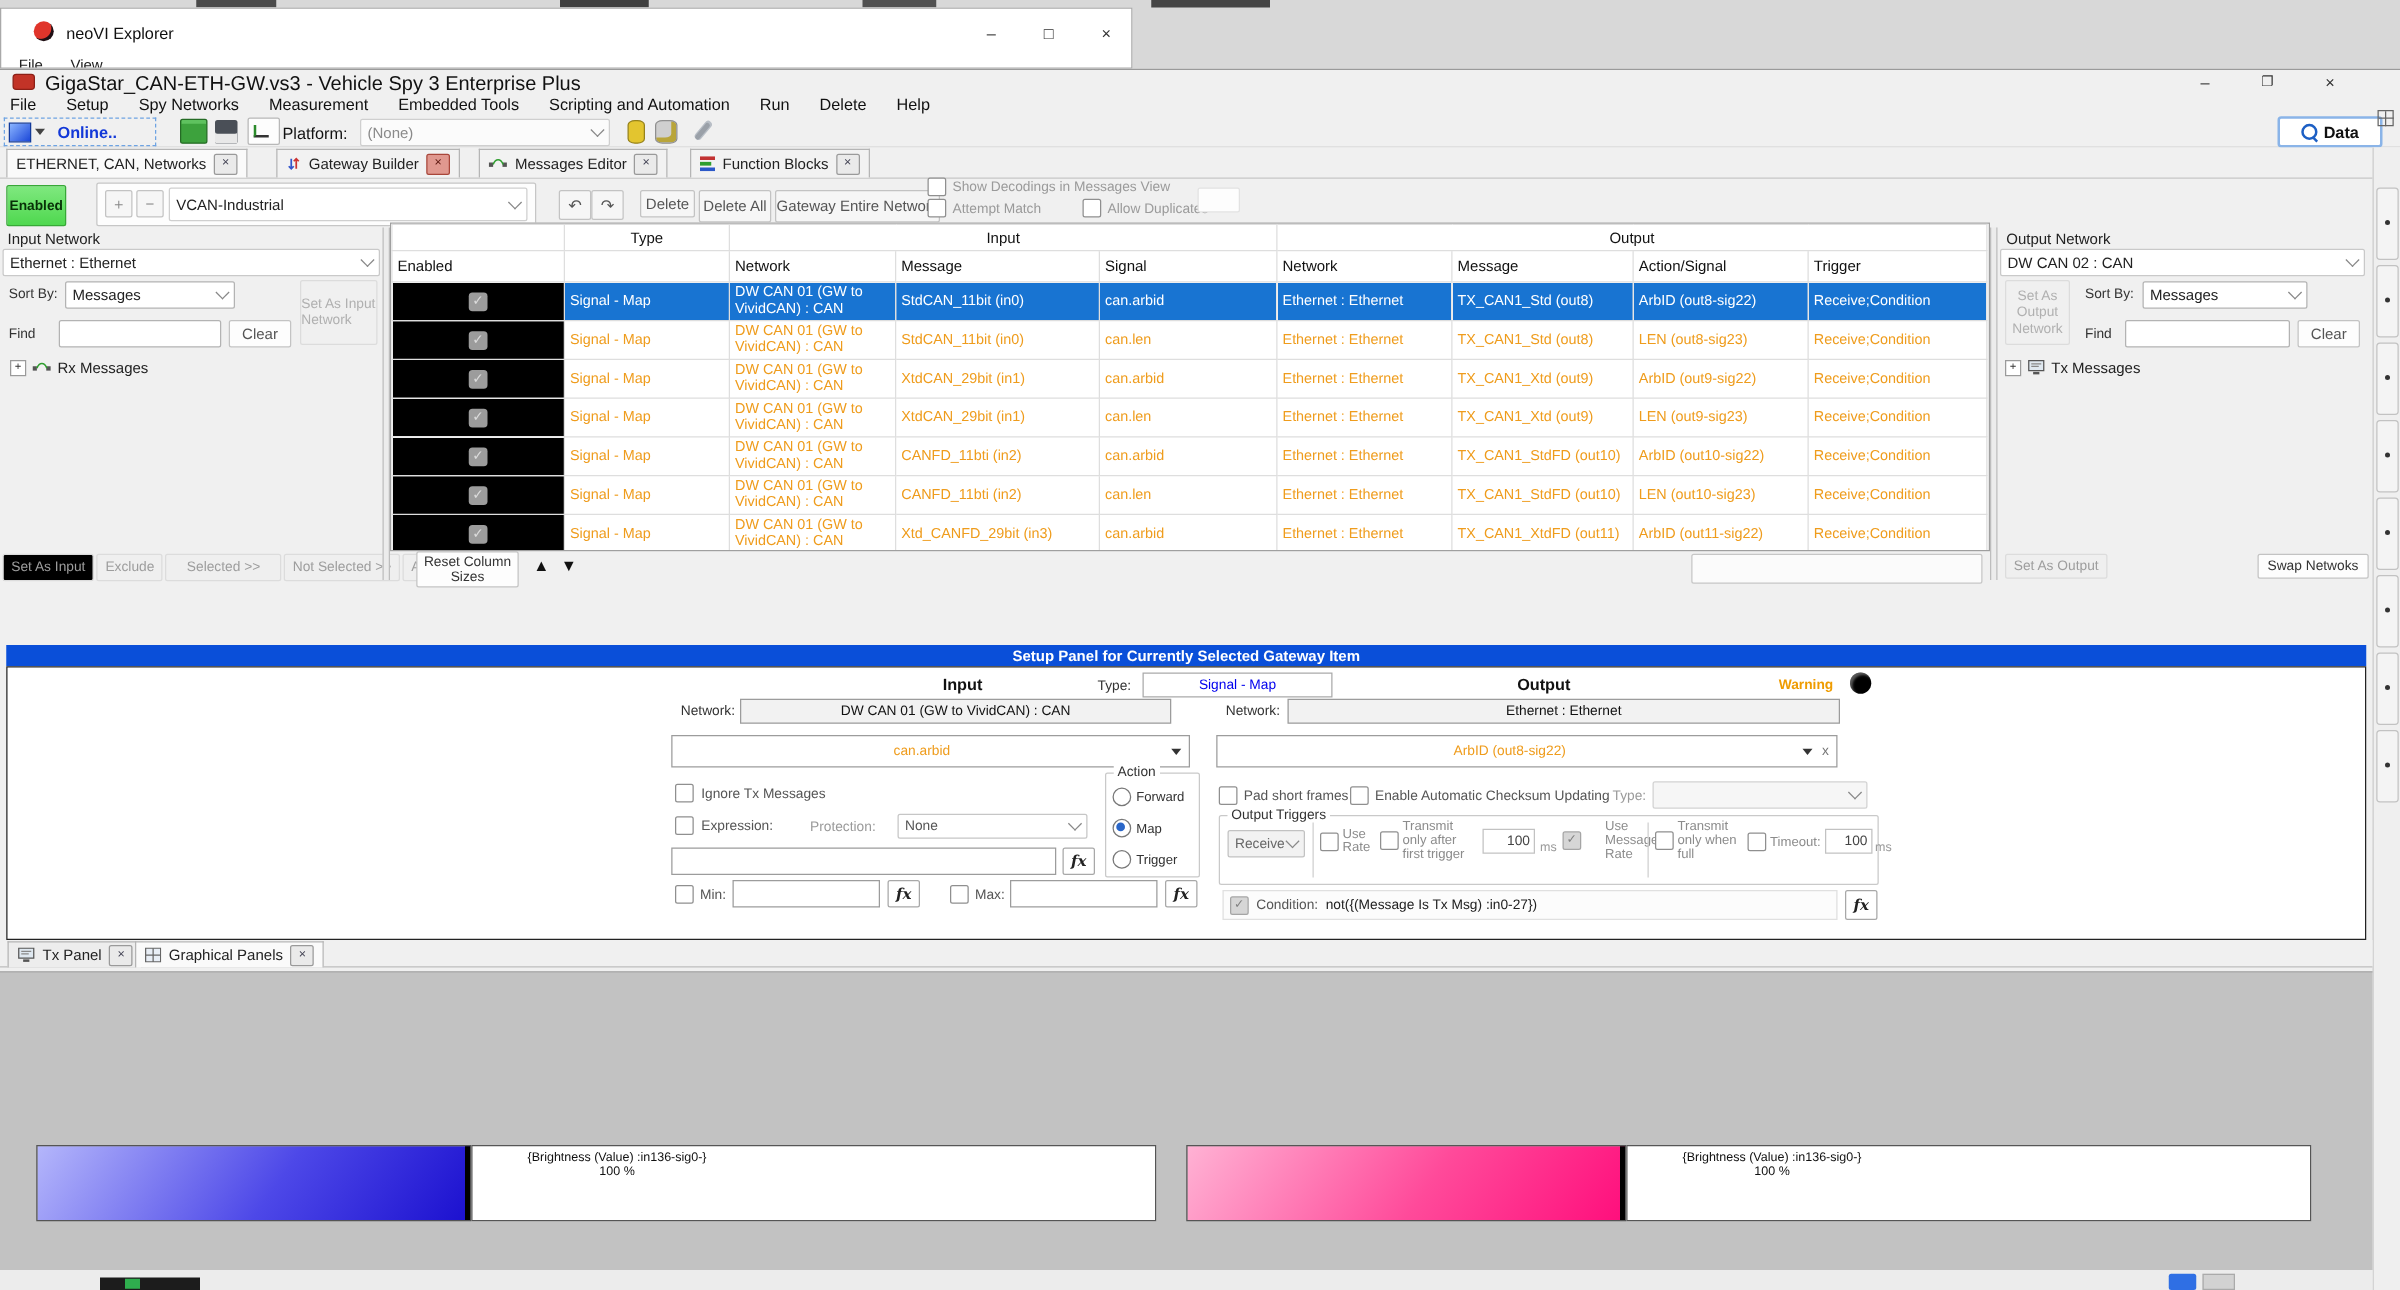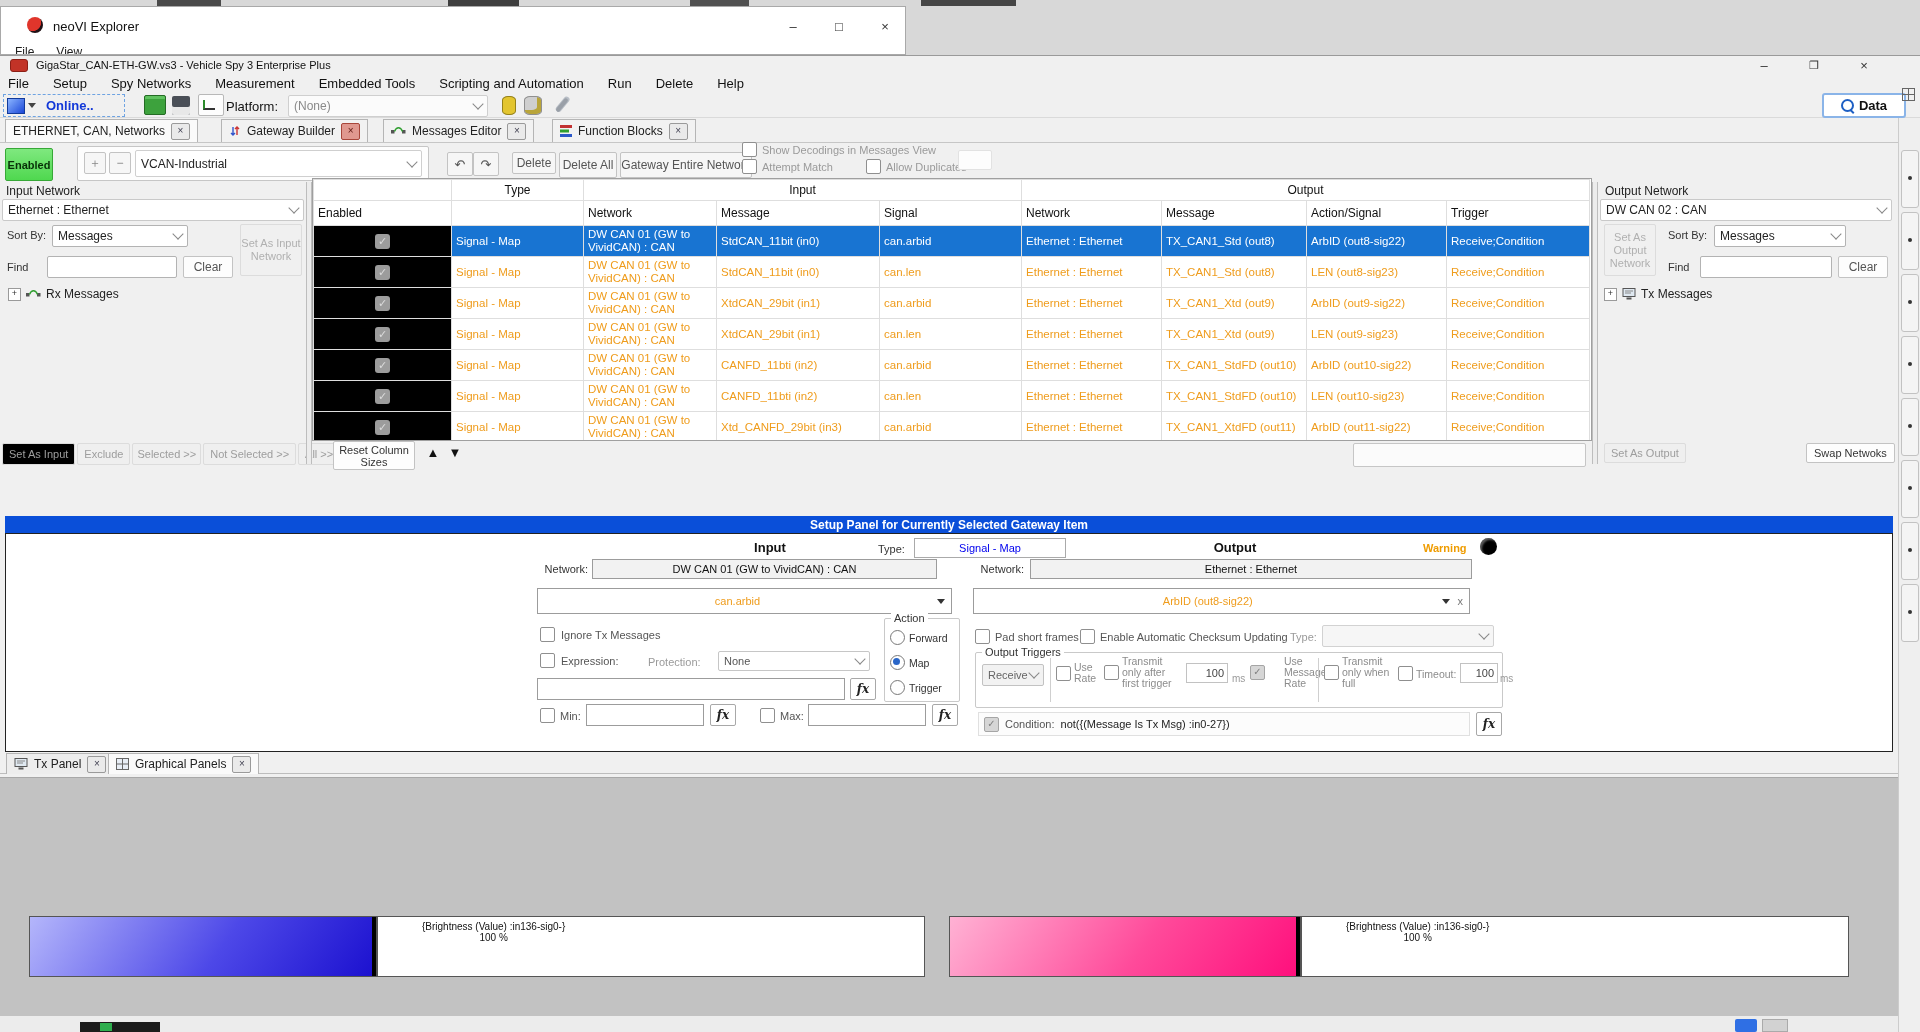--- a/index.html
+++ b/index.html
@@ -74,21 +74,21 @@
     <div class="abs flex" style="left:14px;top:38px;gap:22px;font-size:12px;color:#222">
 
     <span>File</span>
         <span>View</span>
       </div>
   </div>
 
   <div class="abs" style="left:0;top:55px;width:1920px;height:977px;background:#f0f0f0;border-top:1px solid #9a9a9a"></div>
 
   <div class="abs" style="left:10px;top:59px;width:18px;height:13px;background:#c23327;border:1px solid #8c1f16;border-radius:3px"></div>
-  <div class="abs" style="left:36px;top:59px;font-size:11px;color:#111">GigaStar_CAN-ETH-GW.vs3 - Vehicle Spy 3 Enterprise Plus</div>
+  <div class="abs" style="left:36px;top:59px;font-size:16px;color:#111">GigaStar_CAN-ETH-GW.vs3 - Vehicle Spy 3 Enterprise Plus</div>
   <div class="abs winbtn" style="left:1742px;top:56px;width:44px;height:19px">–</div>
   <div class="abs winbtn" style="left:1792px;top:56px;width:44px;height:19px;font-size:11px">❐</div>
   <div class="abs winbtn" style="left:1842px;top:56px;width:44px;height:19px">×</div>
 
   <div class="abs flex" style="left:8px;top:74px;height:18px;gap:24px;font-size:13px;color:#111">
 
   <span>File</span>
       <span>Setup</span>
       <span>Spy Networks</span>
       <span>Measurement</span>
@@ -190,38 +190,38 @@
   <div class="abs" style="left:6px;top:184px;font-size:12px;color:#222">Input Network</div>
   <div class="abs combo" style="left:2px;top:199px;width:302px;height:22px;border-color:#c9c9c9">
     <span>Ethernet : Ethernet</span>
     <div class="chev"></div>
   </div>
   <div class="abs lbl" style="left:7px;top:229px">Sort By:</div>
   <div class="abs combo" style="left:52px;top:225px;width:136px;height:22px">
     <span>Messages</span>
     <div class="chev"></div>
   </div>
-  <div class="abs btn" style="left:240px;top:224px;width:62px;height:52px;font-size:11px;color:#b0b0b0;background:#f0f0f0;border-color:#dcdcdc;text-align:center;white-space:normal;line-height:13px">Set As Input Network</div>
+  <div class="abs btn" style="left:240px;top:224px;width:62px;height:52px;font-size:11px;color:#b0b0b0;background:#f0f0f0;border-color:#dcdcdc;text-align:left;white-space:normal;line-height:13px">Set As Input Network</div>
   <div class="abs lbl" style="left:7px;top:261px">Find</div>
   <div class="abs" style="left:47px;top:256px;width:130px;height:22px;background:#fff;border:1px solid #b3b3b3;border-radius:2px"></div>
   <div class="abs btn" style="left:183px;top:256px;width:50px;height:22px;background:#fdfdfd">Clear</div>
   <div class="abs flex" style="left:8px;top:287px;gap:5px">
     <div style="width:11px;height:11px;border:1px solid #9a9a9a;background:#fff;font-size:9px;line-height:9px;text-align:center;color:#333">+</div>
     <svg width="15" height="10" viewBox="0 0 15 10">
       <rect x="0" y="4" width="3.5" height="3.5" fill="#555"></rect>
         <rect x="11" y="4" width="3.5" height="3.5" fill="#555"></rect>
       <path d="M3.5 5.5 C5.5 0.5, 9.5 0.5, 11.5 5.5" stroke="#2f9e2f" stroke-width="1.3" fill="none"></path>
     </svg>
     <span style="font-size:12px;color:#222">Rx Messages</span>
   </div>
   <div class="abs flex" style="left:2px;top:443px;gap:2px">
 
   <div class="btn" style="height:20px;padding:0 6px;font-size:11px;color:#9d9d9d;background:#000000;border-color:#dcdcdc">Set As Input</div>
       <div class="btn" style="height:20px;padding:0 6px;font-size:11px;color:#9d9d9d;background:#efefef;border-color:#dcdcdc">Exclude</div>
-      <div class="btn" style="height:20px;padding:0 4px;font-size:11px;color:#9d9d9d;background:#efefef;border-color:#dcdcdc">Selected &gt;&gt;</div>
+      <div class="btn" style="height:20px;padding:0 16px;font-size:11px;color:#9d9d9d;background:#efefef;border-color:#dcdcdc">Selected &gt;&gt;</div>
       <div class="btn" style="height:20px;padding:0 6px;font-size:11px;color:#9d9d9d;background:#efefef;border-color:#dcdcdc">Not Selected &gt;&gt;</div>
       <div class="btn" style="height:20px;padding:0 6px;font-size:11px;color:#9d9d9d;background:#efefef;border-color:#dcdcdc">All &gt;&gt;</div>
     </div>
 
   <div class="abs" style="left:306px;top:182px;width:6px;height:282px;background:#ececec;border-left:1px solid #bdbdbd;border-right:1px solid #bdbdbd"></div>
 
   <div class="abs" style="left:312px;top:178px;width:1280px;height:263px;background:#fff;border:1px solid #9f9f9f;overflow:hidden">
     <table id="gwtbl">
       <colgroup>
         <col style="width:138px">

